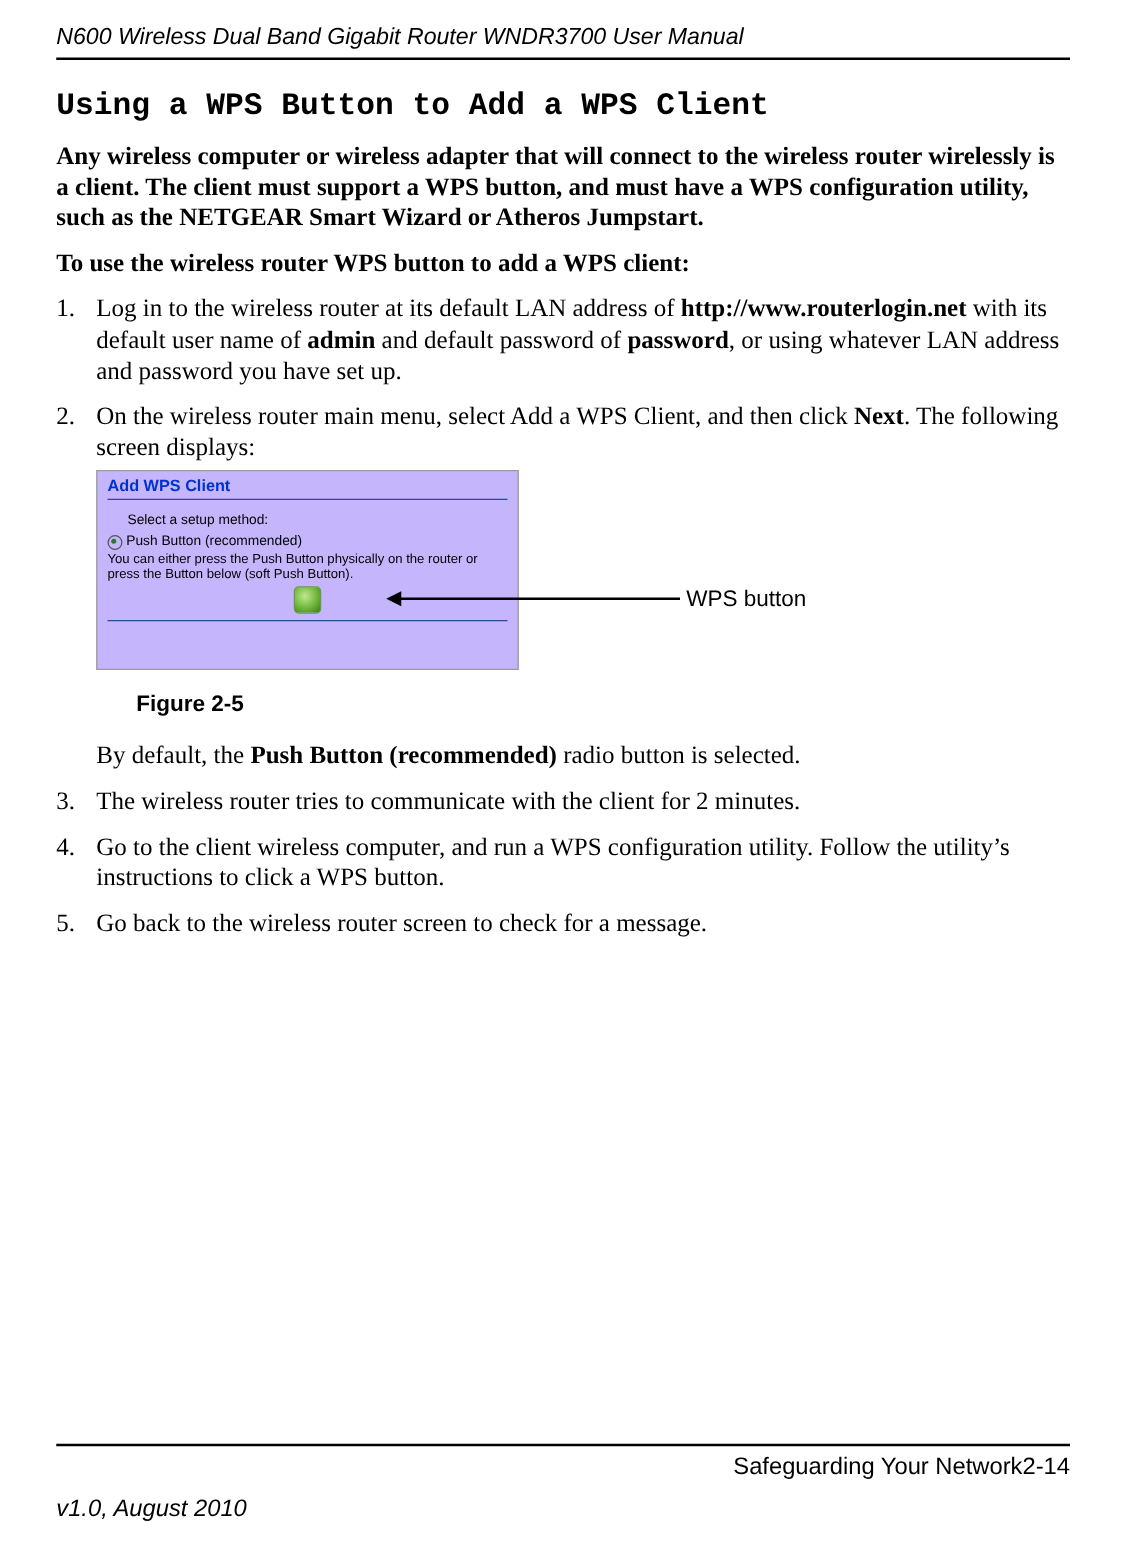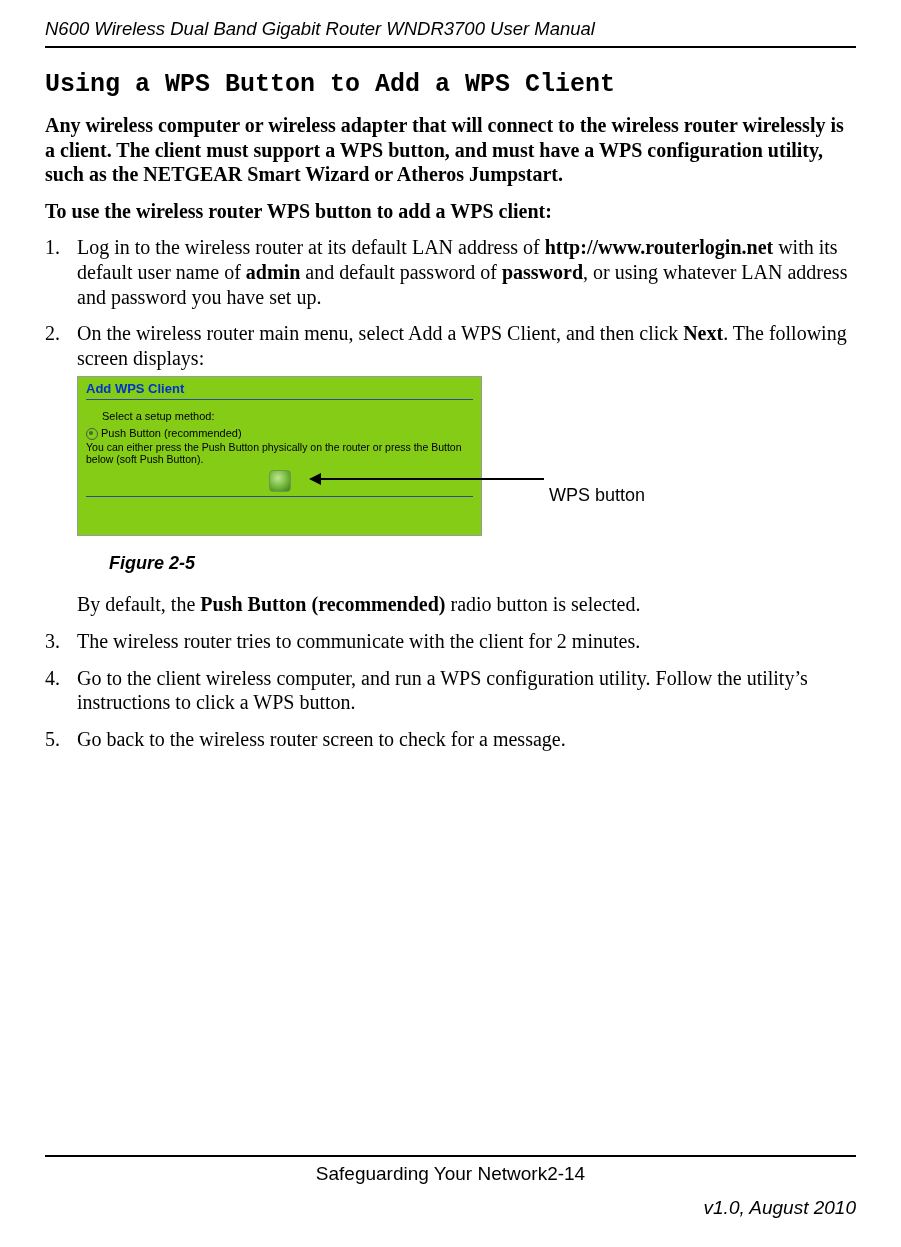--- a/index.html
+++ b/index.html
@@ -68,24 +68,24 @@
   
   .figure-wrap {
     position: relative;
     margin: 6px 0 4px 0;
     height: 170px;
   }
   .router-screenshot {
     position: absolute;
     left: 0;
     top: 0;
-    width: 405px;
+    width: 338px;
     height: 160px;
     border: 1px solid #9a9a9a;
-    background: #84cc16;
+    background: #c4b5fd;
     box-sizing: border-box;
     padding: 4px 8px 4px 8px;
     font-family: Arial, Helvetica, sans-serif;
   }
   .rs-title {
     color: #0033cc;
     font-weight: bold;
     font-size: 13px;
     margin-bottom: 2px;
   }
@@ -163,55 +163,54 @@
     left: -10px;
     top: -5px;
     width: 0; height: 0;
     border-top: 6px solid transparent;
     border-bottom: 6px solid transparent;
     border-right: 12px solid #000;
   }
   .callout-label {
     position: absolute;
     left: 472px;
-    top: 108px;
+    top: 92px;
     font-family: Arial, Helvetica, sans-serif;
     font-size: 18px;
   }
   .figure-caption {
     font-family: Arial, Helvetica, sans-serif;
     font-weight: bold;
     font-size: 18px;
     margin: 6px 0 18px 32px;
-    font-style: italic;
   }
   .step-sub {
     margin-top: 10px;
   }
 
   
   .footer {
     position: absolute;
     left: 45px;
     right: 45px;
     bottom: 28px;
   }
   .footer-rule {
     border: none;
     border-top: 2px solid #000;
     margin: 0 0 6px 0;
   }
   .footer-row {
     display: flex;
-    justify-content: center;
+    justify-content: flex-end;
     font-family: Arial, Helvetica, sans-serif;
     font-size: 19px;
   }
   .footer-version {
-    text-align: right;
+    text-align: left;
     font-family: Arial, Helvetica, sans-serif;
     font-style: italic;
     font-size: 19px;
     margin-top: 12px;
   }
 </style>
 </head>
 <body>
 
 <div class="page">

